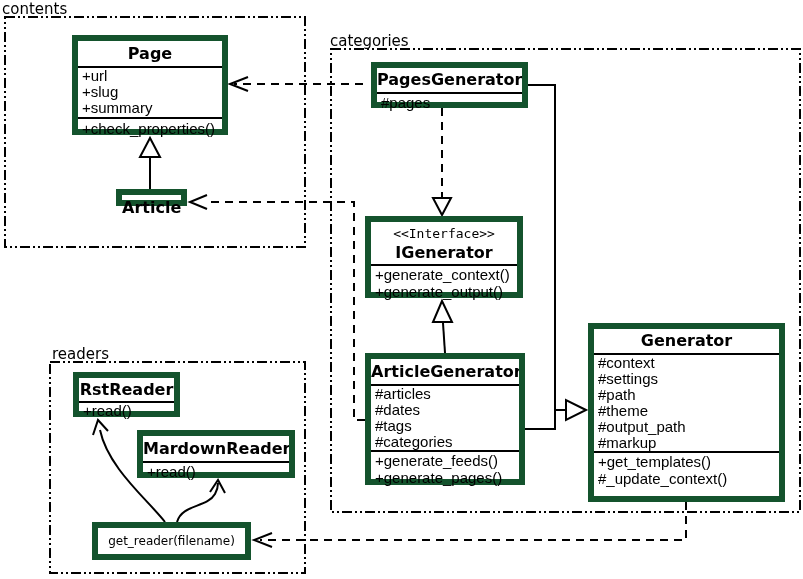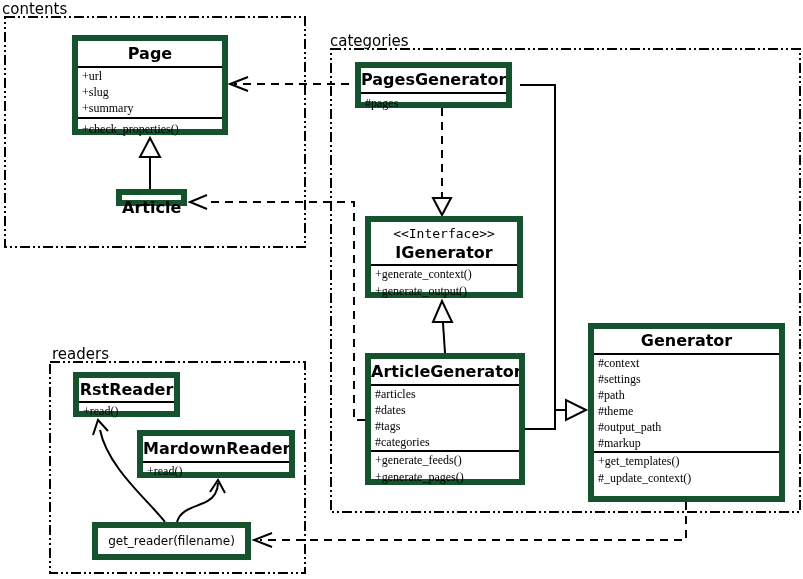--- a/index.html
+++ b/index.html
@@ -41,22 +41,22 @@
     font-size: 16px;
     white-space: nowrap;
     overflow: hidden;
   }
   .uml-sec {
     box-sizing: border-box;
     border-top: 2px solid #000;
     overflow: hidden;
   }
   .uml-row {
-    font-family: Liberation Serif, serif;
-    font-size: 12px;
+    font-family: Liberation Sans, sans-serif;
+    font-size: 15px;
     padding-left: 4px;
     white-space: nowrap;
   }
   .stereotype {
     text-align: center;
     font-family: "DejaVu Sans Mono", monospace;
     font-size: 13px;
     padding-left: 0;
   }
   .fn-box {
@@ -121,21 +121,21 @@
     </div>
     <div class="uml-sec" style="height:40px;">
       <div class="uml-row" style="line-height:20px;">+check_properties()</div>
     </div>
   </div>
 
   <div class="uml-class" style="left:116px; top:189px; width:71px; height:17px;">
     <div class="uml-title" style="line-height:25px;">Article</div>
   </div>
 
-  <div class="uml-class" style="left:355px; top:62px; width:157px; height:46px;">
+  <div class="uml-class" style="left:371px; top:62px; width:157px; height:46px;">
     <div class="uml-title" style="line-height:24px;">PagesGenerator</div>
     <div class="uml-sec" style="height:20px;">
       <div class="uml-row" style="line-height:18px;">#pages</div>
     </div>
   </div>
 
   <div class="uml-class" style="left:365px; top:216px; width:158px; height:82px;">
     <div style="height:42px;">
       <div class="uml-row stereotype" style="line-height:19px; padding-top:2px;">&lt;&lt;Interface&gt;&gt;</div>
       <div class="uml-title" style="line-height:20px;">IGenerator</div>

